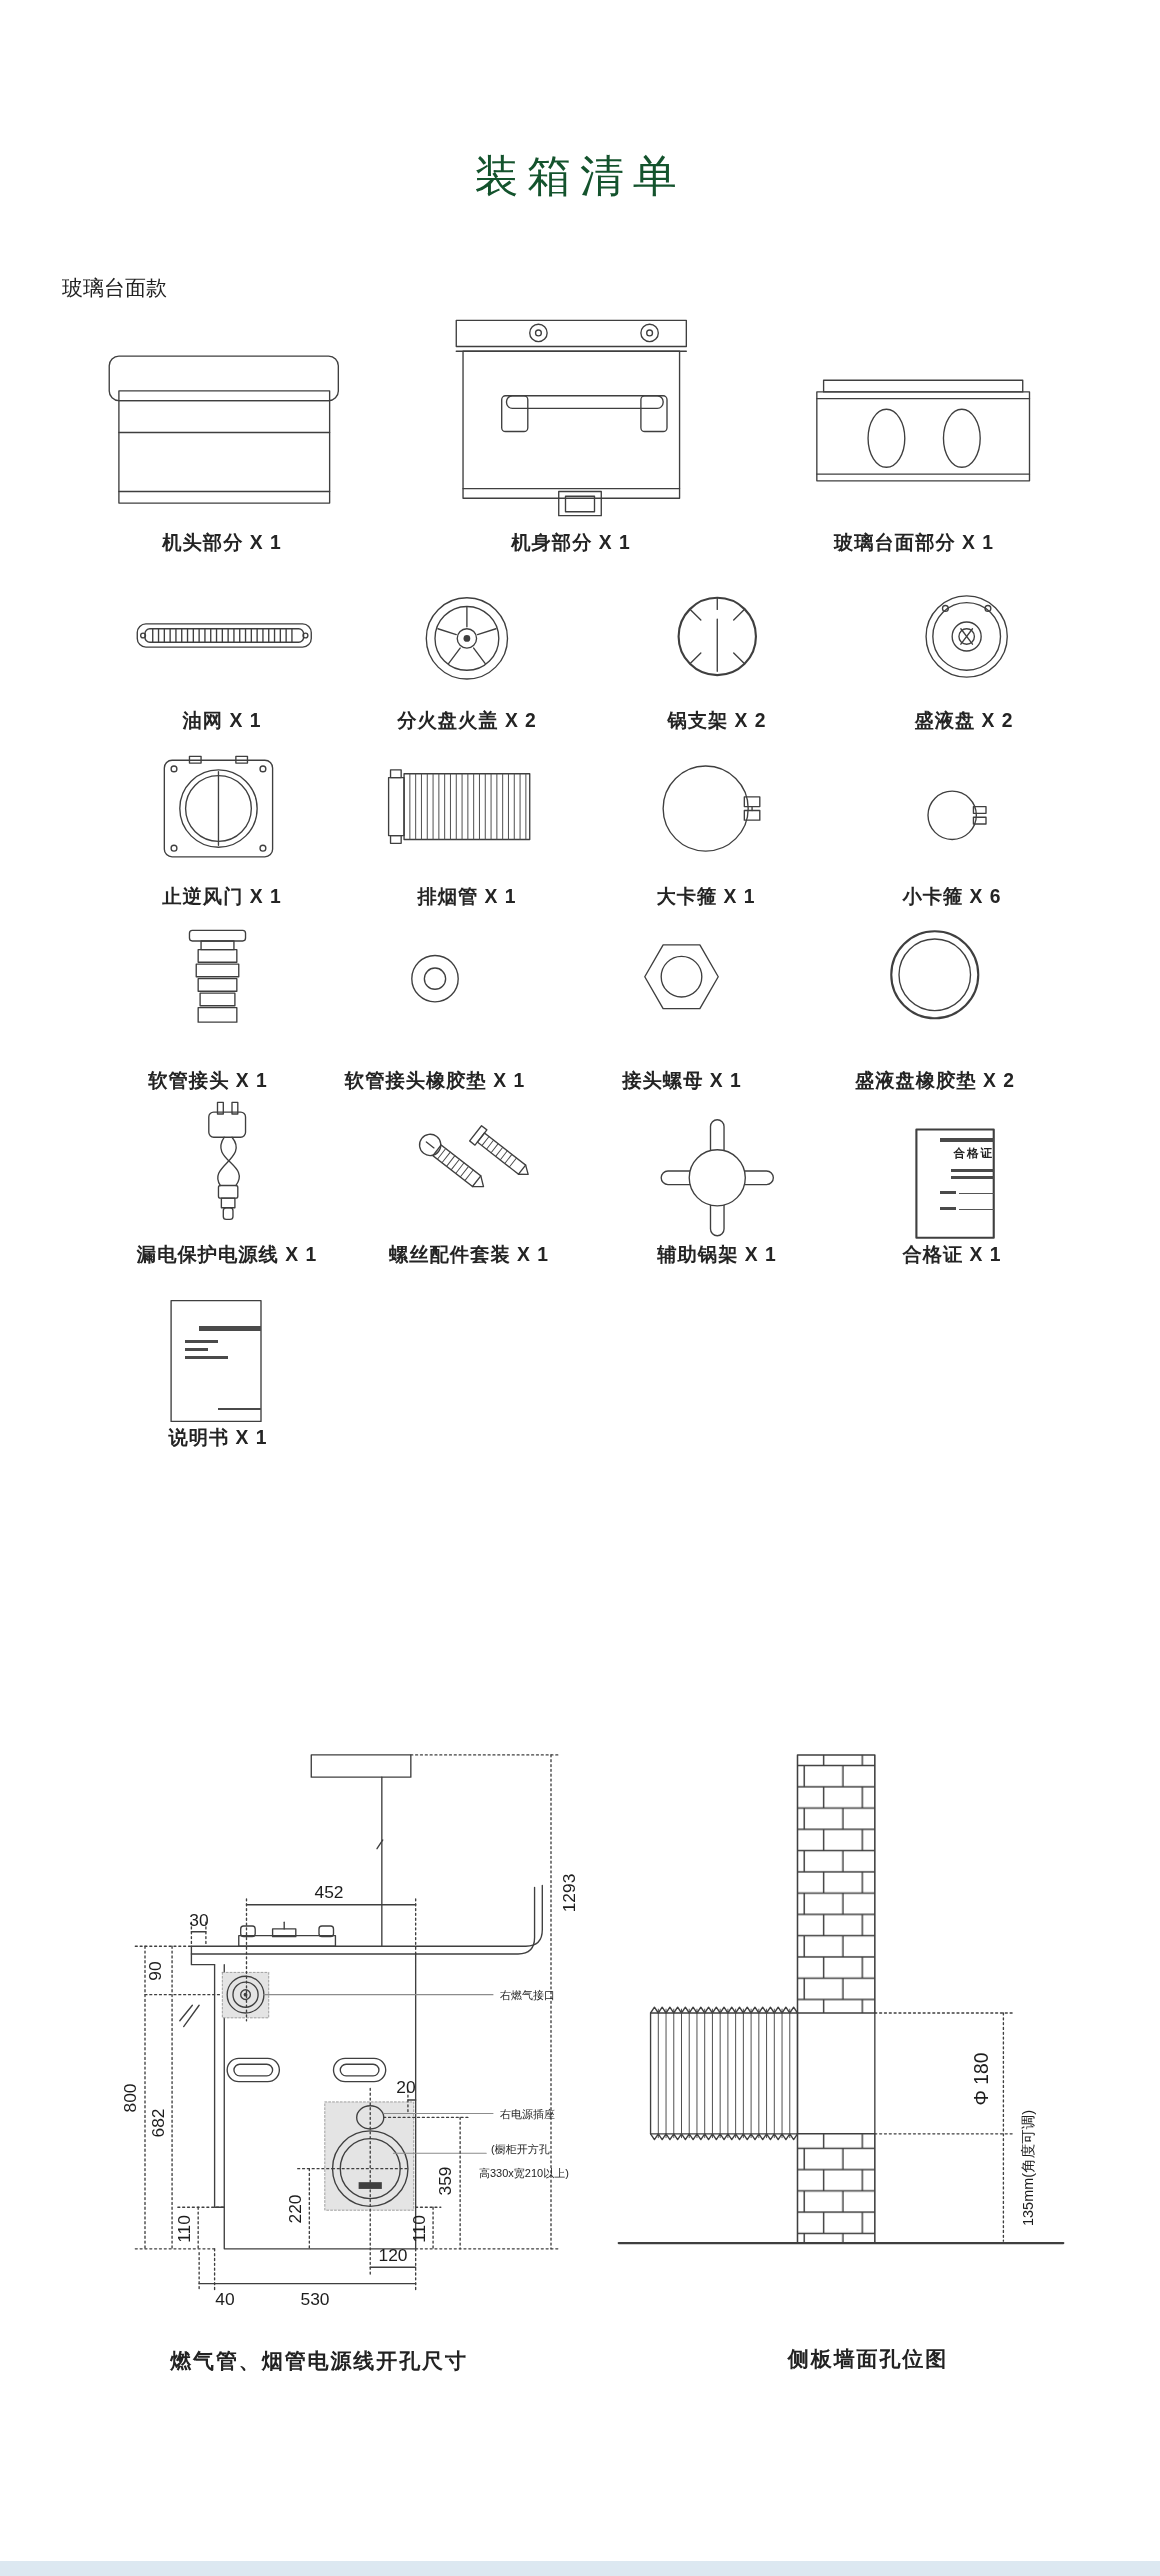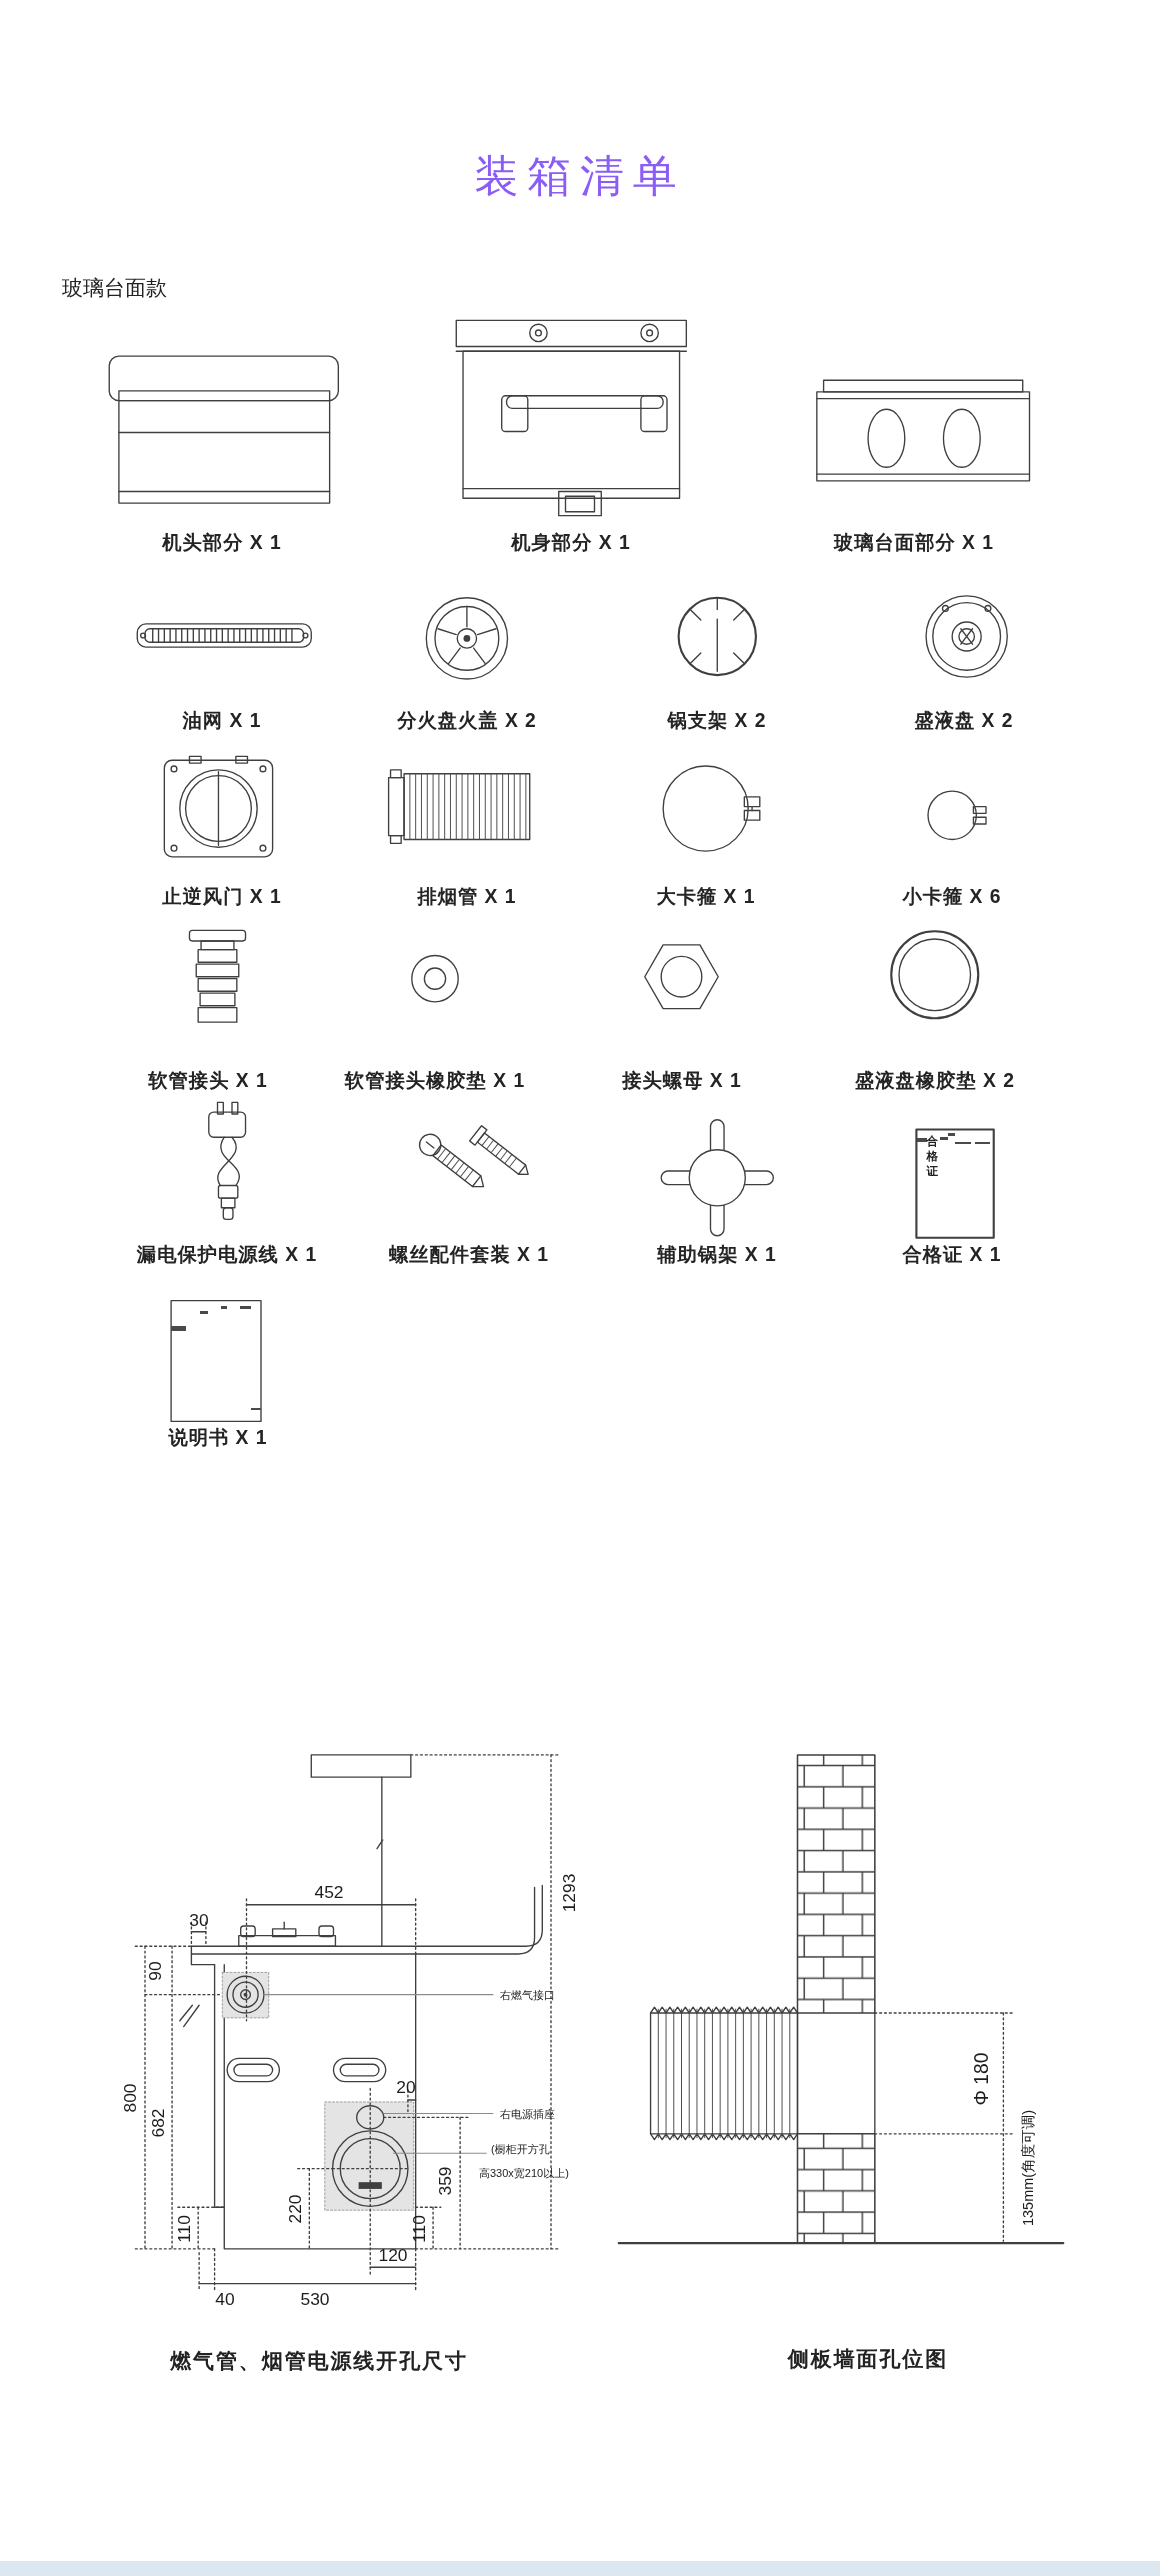--- a/index.html
+++ b/index.html
@@ -1,19 +1,19 @@
 <!DOCTYPE html>
 <html><head>
 <meta charset="utf-8">
 <style>
   html,body{margin:0;padding:0;background:#fff}
   .page{position:relative;width:1160px;height:2576px;background:#fff;overflow:hidden;
         font-family:"Liberation Sans","DejaVu Sans",sans-serif;}
   .h1{position:absolute;transform:translate(-50%,-50%);font-size:44px;letter-spacing:8.7px;
-      color:#8b5cf6;font-weight:400;white-space:nowrap}
+      color:#14532d;font-weight:400;white-space:nowrap}
   .sub{position:absolute;font-size:21px;font-weight:400;color:#222;white-space:nowrap}
   .lbl{position:absolute;transform:translate(-50%,-50%);font-size:19.3px;font-weight:700;
        color:#242424;letter-spacing:1px;white-space:nowrap}
   .dim{position:absolute;transform:translate(-50%,-50%);font-size:17.4px;font-weight:500;
        color:#1d1d1d;white-space:nowrap}
   .dim.rot{transform:translate(-50%,-50%) rotate(-90deg)}
   .dim.big{font-size:19.3px}
   .dim.small{font-size:14.5px;font-weight:400}
   .co-lbl{position:absolute;transform:translate(0,-50%);font-size:11px;font-weight:400;
           color:#1d1d1d;white-space:nowrap}
@@ -24,21 +24,21 @@
   svg.art .dot{stroke:#767676;stroke-width:1;stroke-dasharray:2 3}
   svg.art .co{stroke:#8c8c8c;stroke-width:1.1}
   svg.art .dl{stroke:#4a4a4a;stroke-width:1}
   svg.art .shade{fill:#e4e4e4;stroke:#9c9c9c;stroke-width:1;stroke-dasharray:2 2}
   svg.art .ink{fill:#3f3f3f;stroke:none}
   svg.art .wf{fill:#fff}
   svg.art .thick{stroke-width:2.2}
   svg.art .bw{stroke-width:1.6;fill:url(#brick)}
   svg.art pattern rect{fill:#fff;stroke:none}
   svg.art pattern path{stroke:#3f3f3f;stroke-width:1.5;fill:none}
-  .card{position:absolute;display:flex;flex-direction:row;align-items:flex-start;box-sizing:border-box}
+  .card{position:absolute;display:flex;flex-direction:column;align-items:flex-end;box-sizing:border-box}
   .microbar{background:#4a4a4a}
   .cert-title{font-size:11.6px;font-weight:700;letter-spacing:1.9px;color:#222;margin-top:4.8px}
   .cert-row{display:flex;align-items:flex-end;gap:3.9px;margin-top:8.7px;width:54px}
   .cert-row .u{flex:1;border-bottom:1.5px solid #555;height:5.8px}
   .footer-band{position:absolute;left:0;top:2561px;width:1160px;height:15.5px;background:#dce8f1}
 </style>
 </head>
 <body>
 
 <div class="page">

